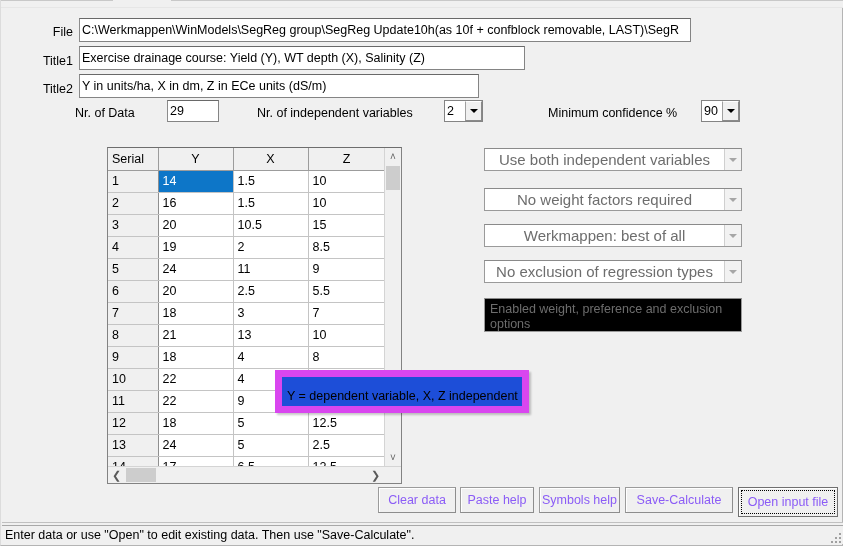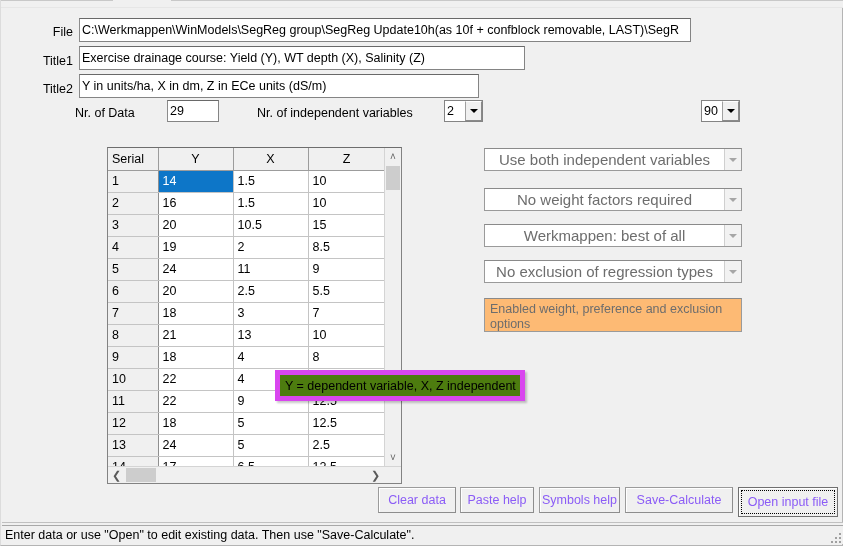--- a/index.html
+++ b/index.html
@@ -136,21 +136,21 @@
     border-left: 1px solid #cfcfcf;
     box-sizing: border-box;
     display: flex;
     align-items: center;
     justify-content: center;
   }
 
   .infobox {
     position: absolute;
     box-sizing: border-box;
-    background: #fdba74;
+    background: #000000;
     border: 1px solid #9a9a9a;
     border-top-color: #8a8a8a;
     color: #6d6d6d;
     font-size: 12.5px;
     line-height: 15px;
     padding: 3px 4px 18px 5px;
     overflow: hidden;
   }
 
   
@@ -284,25 +284,25 @@
   }
   .hscroll .corner {
     position: absolute; right: 0; top: 0; width: 17px; height: 16px;
     background: #f0f0f0;
   }
   .chev { font-family: "DejaVu Sans", sans-serif; color: #5a5a5a; font-size: 11px; }
 
   
   #tooltip {
     position: absolute;
-    background: #4d7c0f;
-    border: 5px solid #d946ef;
+    background: #1d4ed8;
+    border: 7px solid #d946ef;
     font-size: 12.5px;
     color: #000;
-    padding: 4px 4px 3px 5px;
+    padding: 12px 4px 3px 5px;
     white-space: nowrap;
     box-shadow: 2px 2px 2px rgba(0,0,0,0.22);
     z-index: 50;
     line-height: 14px;
   }
 
   
   #statusbar {
     position: absolute;
     left: 1px; bottom: 1px;
@@ -353,20 +353,21 @@
   <div class="textbox" style="left:166px; top:100px; width:52px; height:22px;">29</div>
 
   <div class="label" style="left:256px; top:105px;">Nr. of independent variables</div>
   <div class="combo-small" style="left:443px; top:100px; width:39px; height:22px;">
     <div class="cval">2</div>
     <div class="cbtn">
       <span class="arrow-dn"></span>
     </div>
   </div>
 
+  <div class="label" style="left:547px; top:105px;">Minimum confidence %</div>
   <div class="combo-small" style="left:700px; top:100px; width:39px; height:22px;">
     <div class="cval">90</div>
     <div class="cbtn">
       <span class="arrow-dn"></span>
     </div>
   </div>
 
   <div id="grid-frame" style="left:106px; top:147px; width:295px; height:337px;">
     <div id="grid-clip">
       <table class="grid">

